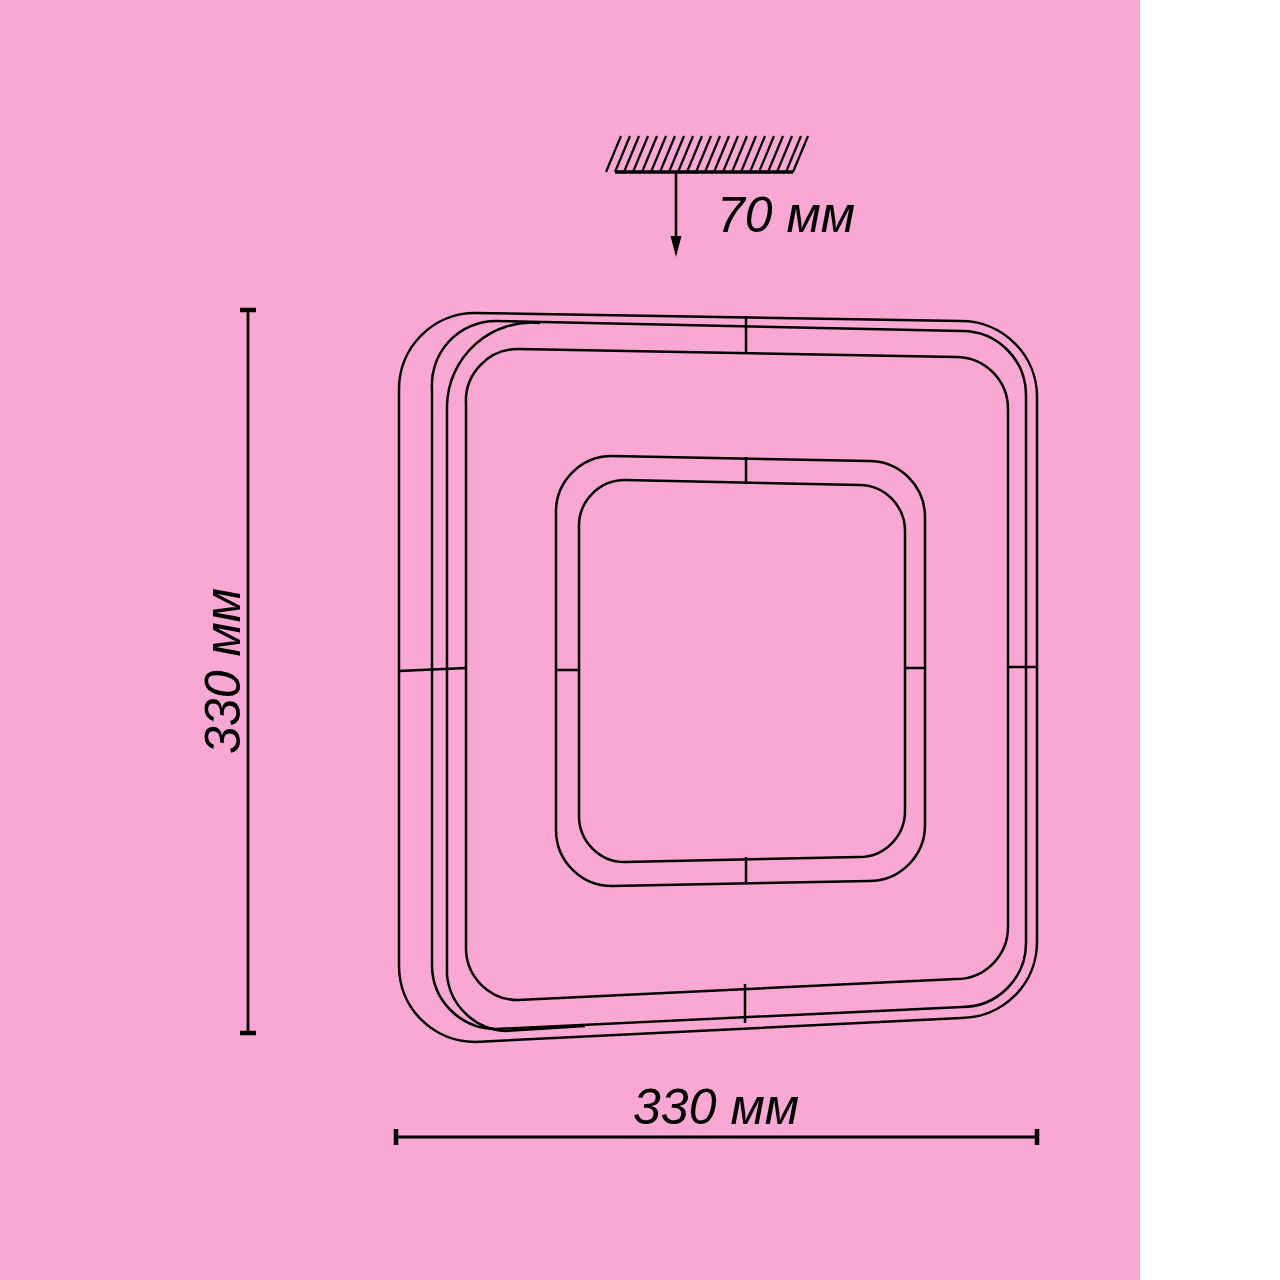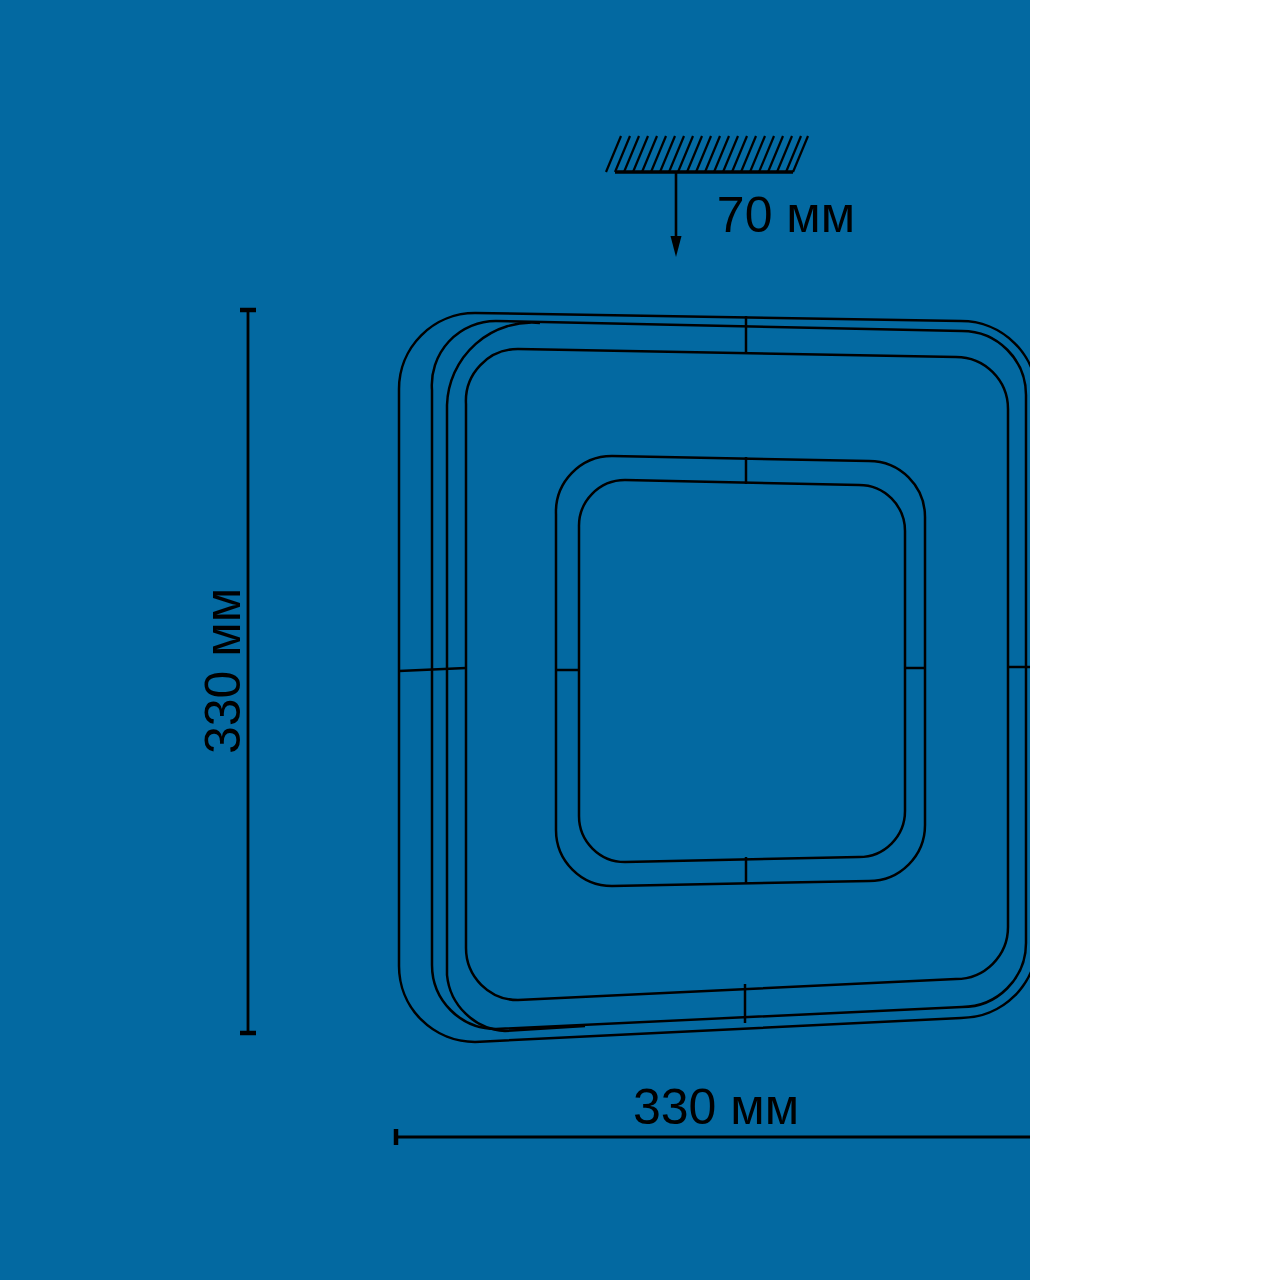--- a/index.html
+++ b/index.html
@@ -1,24 +1,25 @@
 <!DOCTYPE html>
 <html><head>
 <meta charset="utf-8">
 <style>
   html, body {
     margin: 0;
     padding: 0;
   }
   .canvas {
     position: relative;
-    width: 1030px;
+    width: 1140px;
     height: 1280px;
-    background: #0369a1;
+    background: #f9a8d4;
     overflow: hidden;
+    font-style: italic;
   }
   svg {
     display: block;
   }
   .dim-text {
     font-family: "Liberation Sans", sans-serif;
     font-size: 50px;
     fill: #000000;
   }
 </style>

